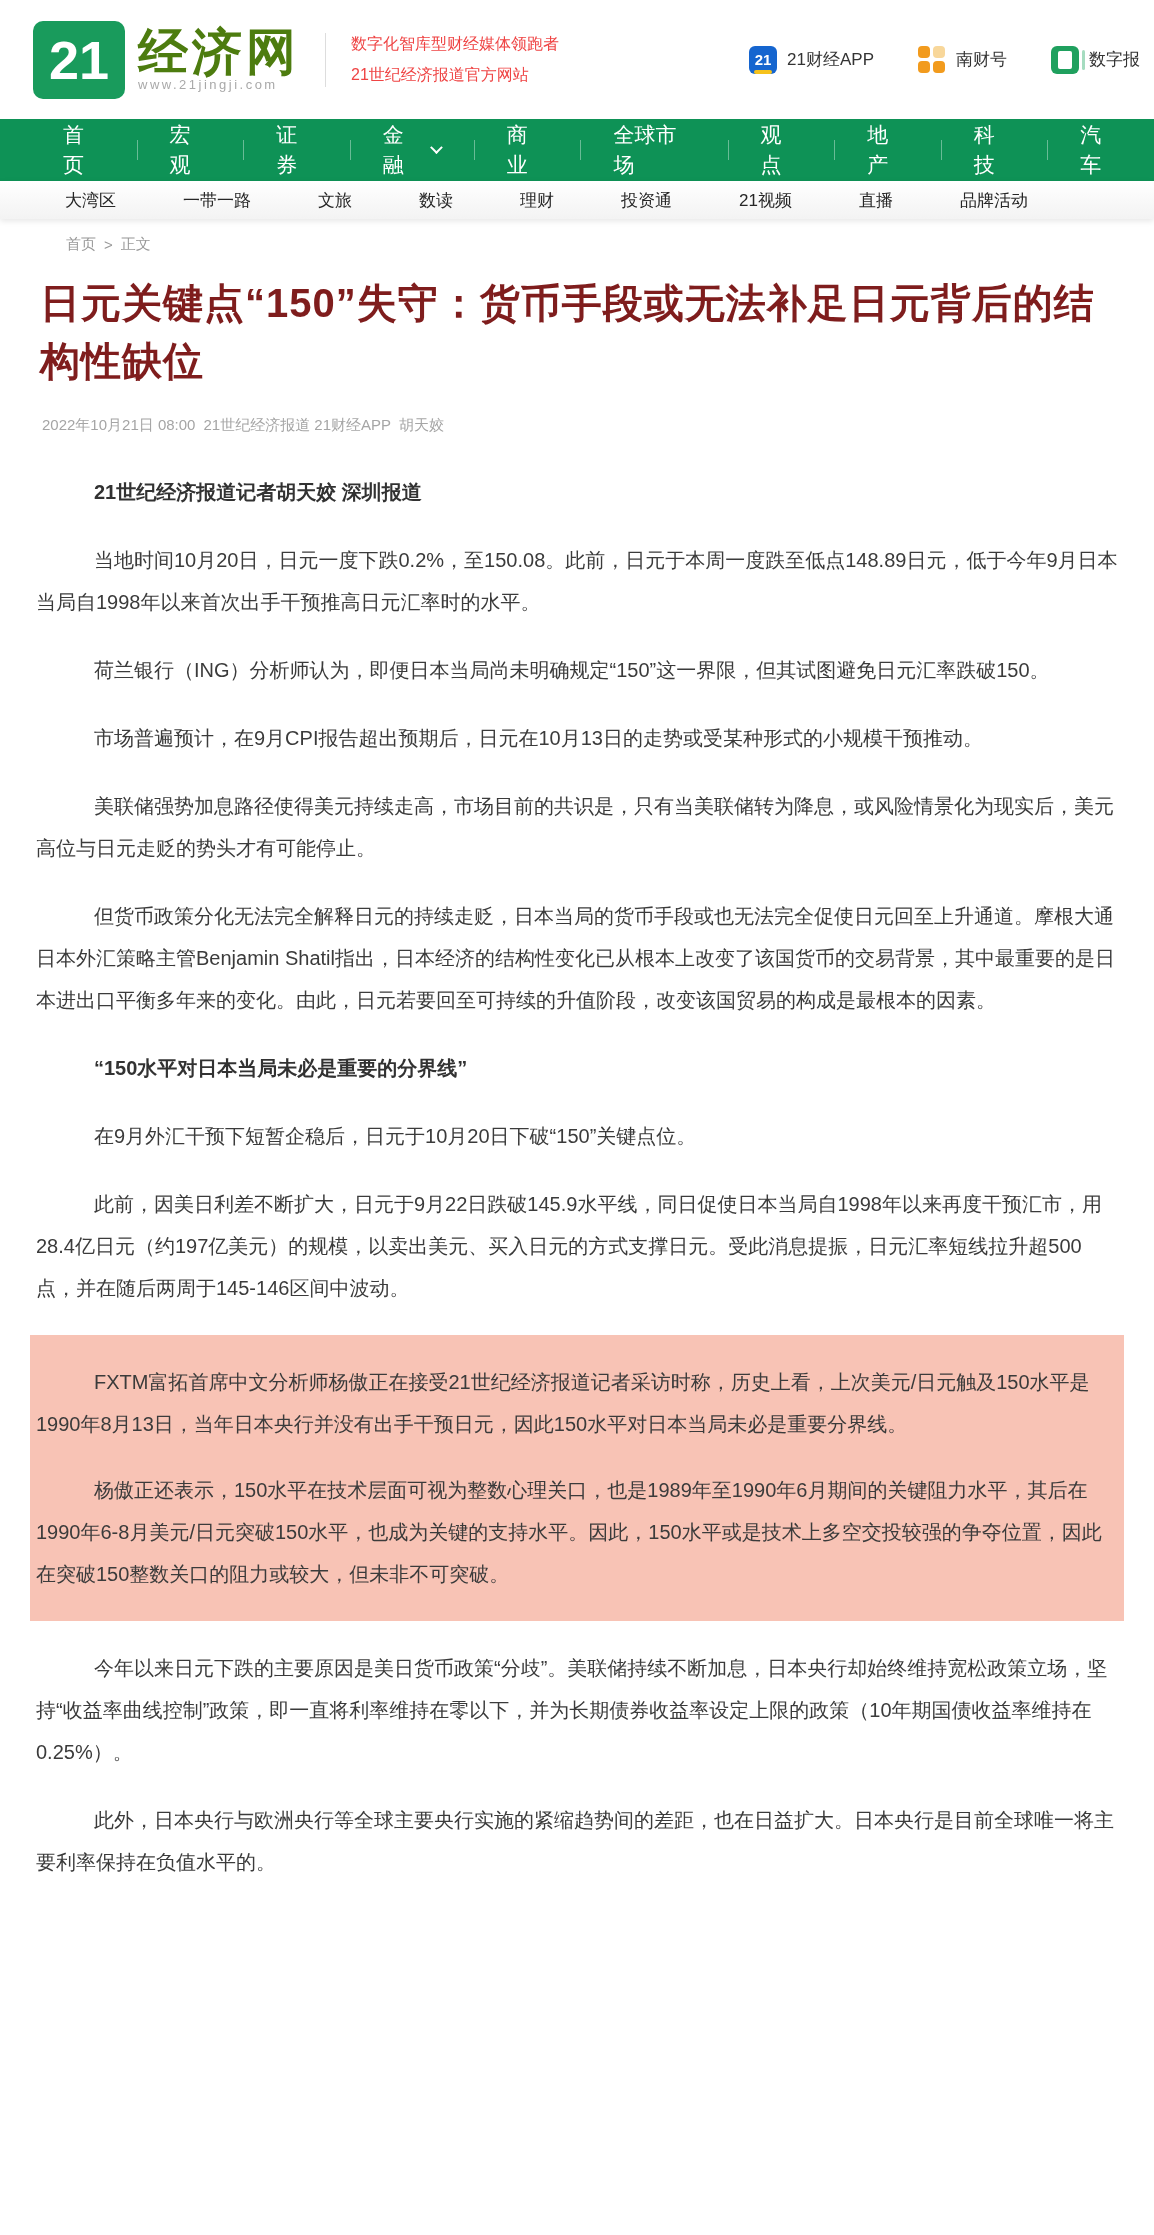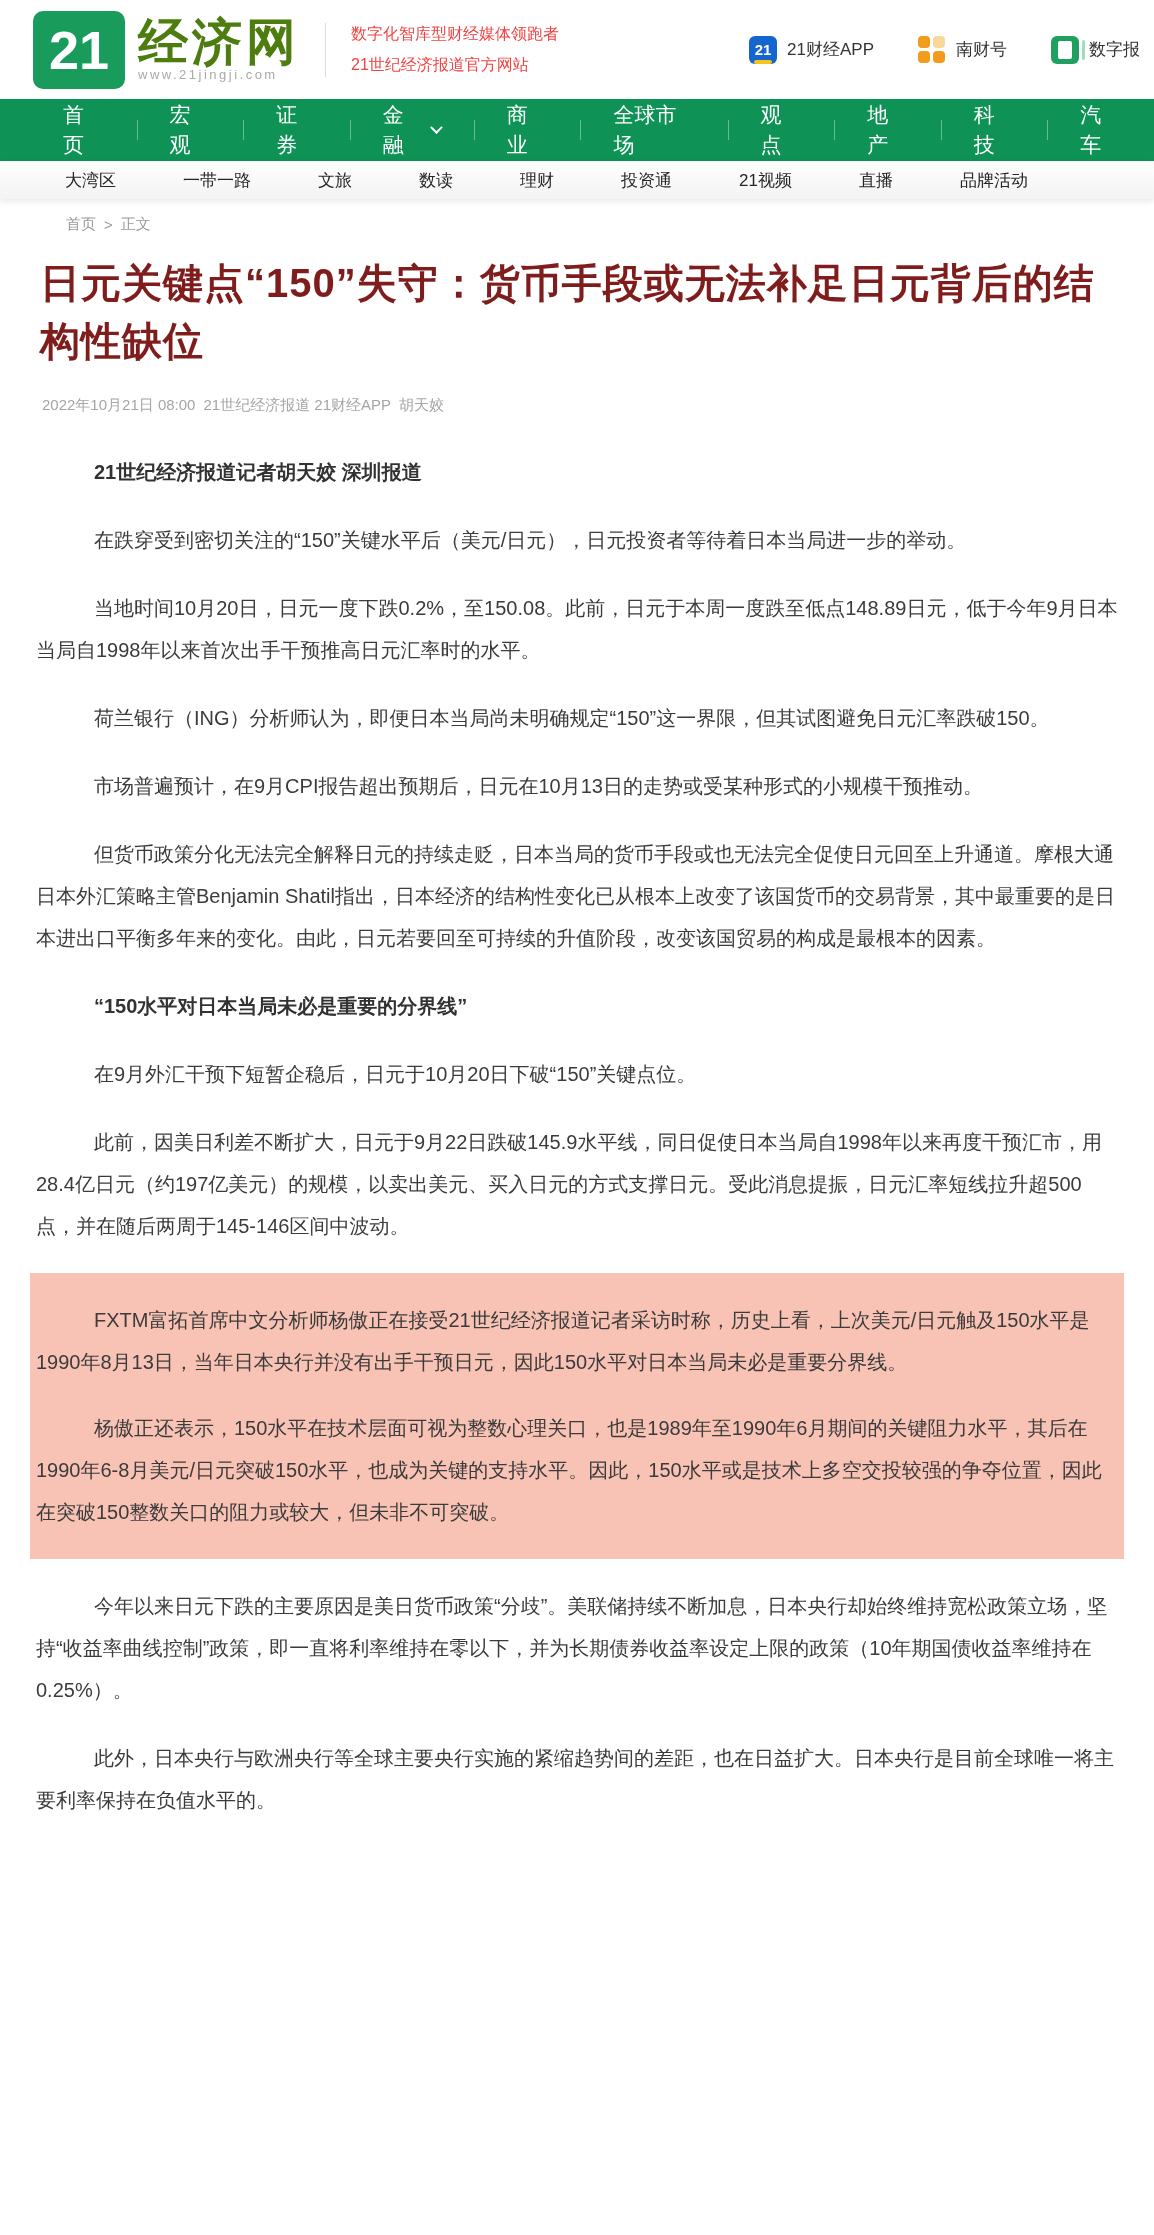--- a/index.html
+++ b/index.html
@@ -4,21 +4,21 @@
 <style>
   * { box-sizing: border-box; }
   html,body { margin:0; padding:0; }
   body {
     width:1154px; height:2235px; overflow:hidden; background:#fff;
     font-family:"Liberation Sans","DejaVu Sans",sans-serif;
     -webkit-font-smoothing:antialiased;
   }
 
   
-  .header { height:99px; display:flex; align-items:center; padding:0 14px 0 33px; white-space:nowrap; overflow:hidden; }
+  .header { height:119px; display:flex; align-items:center; padding:0 14px 0 33px; white-space:nowrap; overflow:hidden; }
   .logo { display:flex; align-items:center; cursor:pointer; }
   .logo-badge { width:92px; height:78px; background:#199b5c; border-radius:10px; color:#fff; font-size:54px; font-weight:700; display:flex; align-items:center; justify-content:center; flex:none; }
   .logo-text { margin-left:13px; }
   .wordmark { font-size:50px; font-weight:700; color:#4d7c0f; letter-spacing:4px; line-height:1; }
   .site-url { font-size:13px; color:#a9a9a9; letter-spacing:2.5px; }
   .header-divider { width:1px; height:54px; background:#ddd; margin:0 25px; flex:none; }
   .tagline { font-size:16px; color:#ef4444; line-height:1.9; }
   .apps { margin-left:auto; display:flex; align-items:center; gap:44px; }
   .app-link { display:flex; align-items:center; gap:10px; cursor:pointer; }
   .app-label { font-size:17px; color:#333; }
@@ -152,24 +152,24 @@
 
   <div class="meta">
     <span>2022年10月21日 08:00</span>
     <span class="src">21世纪经济报道 21财经APP</span>
     <span>胡天姣</span>
   </div>
 
   <div class="bodytext">
     <p class="lead">21世纪经济报道记者胡天姣 深圳报道</p>
 
-    <p>在跌穿受到密切关注的“150”关键水平后（美元/日元），日元投资者等待着日本当局进一步的举动。</p>
     <p>当地时间10月20日，日元一度下跌0.2%，至150.08。此前，日元于本周一度跌至低点148.89日元，低于今年9月日本当局自1998年以来首次出手干预推高日元汇率时的水平。</p>
     <p>荷兰银行（ING）分析师认为，即便日本当局尚未明确规定“150”这一界限，但其试图避免日元汇率跌破150。</p>
     <p>市场普遍预计，在9月CPI报告超出预期后，日元在10月13日的走势或受某种形式的小规模干预推动。</p>
+    <p>美联储强势加息路径使得美元持续走高，市场目前的共识是，只有当美联储转为降息，或风险情景化为现实后，美元高位与日元走贬的势头才有可能停止。</p>
     <p>但货币政策分化无法完全解释日元的持续走贬，日本当局的货币手段或也无法完全促使日元回至上升通道。摩根大通日本外汇策略主管Benjamin Shatil指出，日本经济的结构性变化已从根本上改变了该国货币的交易背景，其中最重要的是日本进出口平衡多年来的变化。由此，日元若要回至可持续的升值阶段，改变该国贸易的构成是最根本的因素。</p>
 
     <p class="subhead">“150水平对日本当局未必是重要的分界线”</p>
 
     <p>在9月外汇干预下短暂企稳后，日元于10月20日下破“150”关键点位。</p>
     <p>此前，因美日利差不断扩大，日元于9月22日跌破145.9水平线，同日促使日本当局自1998年以来再度干预汇市，用28.4亿日元（约197亿美元）的规模，以卖出美元、买入日元的方式支撑日元。受此消息提振，日元汇率短线拉升超500点，并在随后两周于145-146区间中波动。</p>
 
     <div class="highlight">
       <p>FXTM富拓首席中文分析师杨傲正在接受21世纪经济报道记者采访时称，历史上看，上次美元/日元触及150水平是1990年8月13日，当年日本央行并没有出手干预日元，因此150水平对日本当局未必是重要分界线。</p>
       <p>杨傲正还表示，150水平在技术层面可视为整数心理关口，也是1989年至1990年6月期间的关键阻力水平，其后在1990年6-8月美元/日元突破150水平，也成为关键的支持水平。因此，150水平或是技术上多空交投较强的争夺位置，因此在突破150整数关口的阻力或较大，但未非不可突破。</p>

